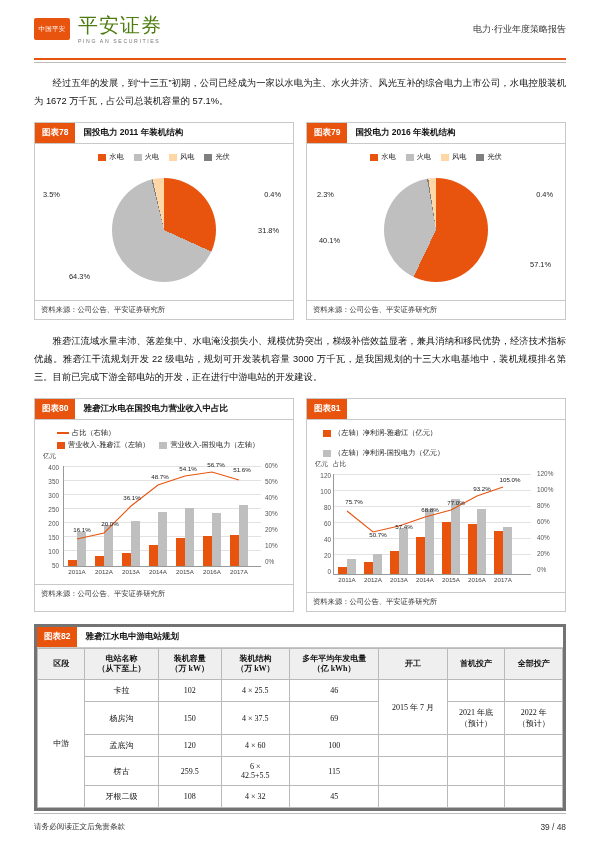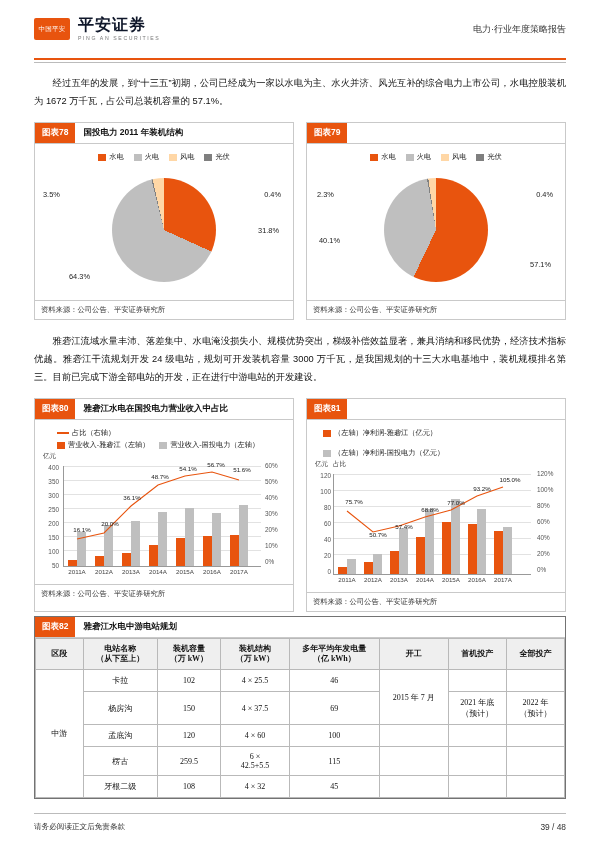--- a/index.html
+++ b/index.html
@@ -9,21 +9,21 @@
     color:#000;position:relative;overflow:hidden;
   }
   .page{position:relative;width:600px;height:848px;box-sizing:border-box;padding:0 34px;}
 
   
   .header{position:relative;height:58px;display:flex;align-items:center;justify-content:space-between;}
   .brand{display:flex;align-items:center;gap:8px;}
   .brand-logo{width:36px;height:22px;background:#E8540E;border-radius:2px;display:flex;align-items:center;justify-content:center;}
   .brand-logo span{color:#fff;font-size:6.5px;letter-spacing:0.3px;line-height:1;}
   .brand-text{display:flex;flex-direction:column;justify-content:center;}
-  .brand-cn{font-size:16px;font-weight:bold;letter-spacing:1px;color:#0f172a;line-height:1.05;}
+  .brand-cn{font-size:20px;font-weight:normal;letter-spacing:1px;color:#4d7c0f;line-height:1.05;}
   .brand-en{font-size:5.2px;letter-spacing:1.6px;color:#777;margin-top:2px;}
   .header-right{font-size:9px;color:#333;}
   .header-rule{height:2px;background:#E8540E;margin:0 0 0 0;}
   .header-rule-thin{height:0.6px;background:#bbb;margin-top:1.6px;}
 
   
   .para{
     font-size:9.3px;line-height:18px;color:#111;text-align:justify;
     text-indent:2em;margin:12px 0 0 0;
   }
@@ -53,21 +53,21 @@
   .combo .yl{position:absolute;font-size:6.4px;color:#555;text-align:right;width:20px;}
   .combo .yr{position:absolute;font-size:6.4px;color:#555;text-align:left;width:24px;}
   .combo .axis-title{position:absolute;font-size:6.6px;color:#333;}
   .plot{position:absolute;border-left:0.8px solid #999;border-bottom:0.8px solid #999;}
   .grid{position:absolute;left:0;right:0;border-top:0.5px solid #e2e2e2;}
   .bar{position:absolute;bottom:0;}
   .xcat{position:absolute;font-size:6.2px;color:#444;text-align:center;transform:translateX(-50%);}
   .dlabel{position:absolute;font-size:6.2px;color:#222;transform:translateX(-50%);white-space:nowrap;}
 
   
-  .tbl-fig{margin-top:4px;border:1px solid #737373;}
+  .tbl-fig{margin-top:12px;border:3px solid #737373;}
   table{border-collapse:collapse;width:100%;font-size:8px;font-family:Liberation Serif, serif;}
   th,td{border:0.8px solid #b9b9b9;text-align:center;padding:5px 2px;color:#111;}
   thead th{background:#efefef;font-weight:bold;font-size:8px;line-height:1.25;}
 
   
   .footer{position:absolute;left:34px;right:34px;bottom:16px;display:flex;justify-content:space-between;align-items:flex-start;}
   .footer-rule{position:absolute;left:34px;right:34px;bottom:34px;height:0.8px;background:#bbb;}
   .footer-left{font-size:7.6px;color:#333;}
   .footer-right{font-size:8.4px;color:#333;}
 </style>
@@ -130,20 +130,21 @@
           <div class="plabel" style="right:10px;top:62px;">31.8%</div>
           <div class="plabel" style="left:30px;top:108px;">64.3%</div>
         </div>
       </div>
       <div class="fig-src">资料来源：公司公告、平安证券研究所</div>
     </div>
 
     <div class="fig">
       <div class="fig-title">
         <div class="fig-tag">图表79</div>
+        <div class="fig-name">国投电力 2016 年装机结构</div>
       </div>
       <div class="fig-body">
         <div class="legend">
           <div class="legend-item">
               <span class="sw" style="background:#E8540E"></span>
               <span>水电</span>
             </div>
           <div class="legend-item">
               <span class="sw" style="background:#BFBFBF"></span>
               <span>火电</span>
@@ -166,21 +167,21 @@
           <div class="plabel" style="left:6px;top:26px;">2.3%</div>
           <div class="plabel" style="right:8px;top:26px;">0.4%</div>
           <div class="plabel" style="left:8px;top:72px;">40.1%</div>
           <div class="plabel" style="right:10px;top:96px;">57.1%</div>
         </div>
       </div>
       <div class="fig-src">资料来源：公司公告、平安证券研究所</div>
     </div>
   </div>
 
-  <p class="para">雅砻江流域水量丰沛、落差集中、水电淹没损失小、规模优势突出，梯级补偿效益显著，兼具消纳和移民优势，经济技术指标优越。雅砻江干流规划开发 24 级电站，规划可开发装机容量 3000 万千瓦，是我国规划的十三大水电基地中，装机规模排名第三。目前已完成下游全部电站的开发，正在进行中游电站的开发建设。</p>
+  <p class="para">雅砻江流域水量丰沛、落差集中、水电淹没损失小、规模优势突出，梯级补偿效益显著，兼具消纳和移民优势，经济技术指标优越。雅砻江干流规划开发 22 级电站，规划可开发装机容量 3000 万千瓦，是我国规划的十三大水电基地中，装机规模排名第三。目前已完成下游全部电站的开发，正在进行中游电站的开发建设。</p>
 
   <div class="fig-row">
 
     <div class="fig">
       <div class="fig-title">
         <div class="fig-tag">图表80</div>
         <div class="fig-name">雅砻江水电在国投电力营业收入中占比</div>
       </div>
       <div class="fig-body">
         <div class="legend" style="justify-content:flex-start;padding-left:18px;">

